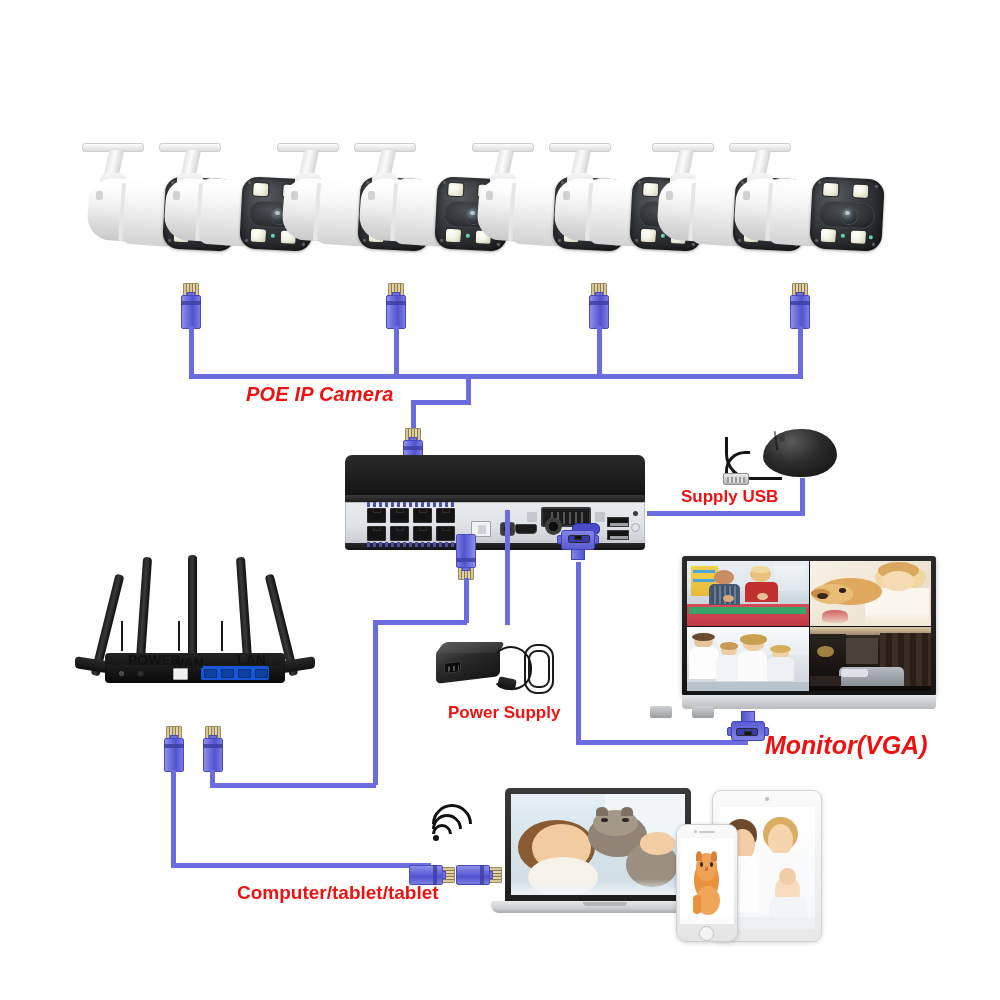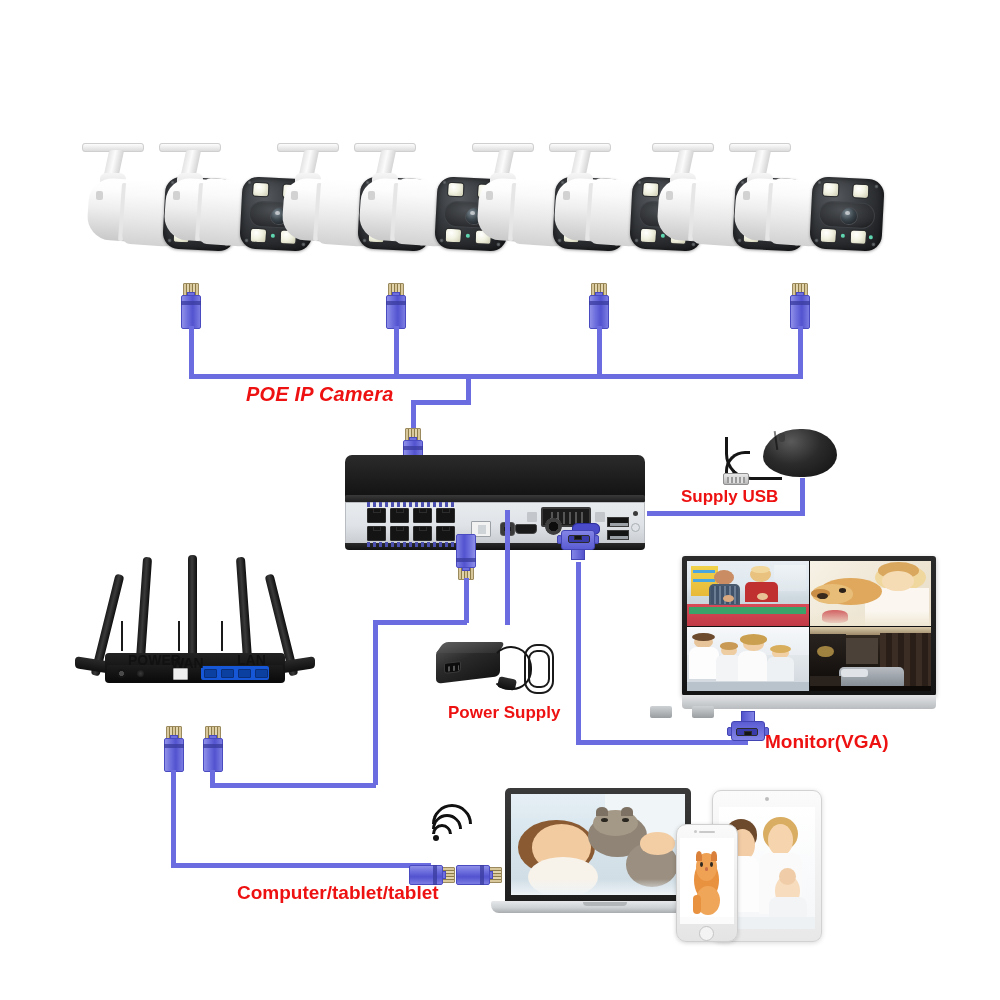--- a/index.html
+++ b/index.html
@@ -680,21 +680,21 @@
   <div class="cab v" style="left:576px;top:562px;height:182px;"></div>
   <div class="cab h" style="left:576px;top:740px;width:172px;"></div>
   <div class="vga flip" style="left:731px;top:707px;">
     <div class="scr l"></div>
       <div class="scr r"></div>
     <div class="shell">
         <div class="port"></div>
       </div>
     <div class="neck"></div>
   </div>
-  <div class="lab" style="left:765px;top:731px;font-size:19px;">Monitor(VGA)</div>
+  <div class="lab" style="left:765px;top:731px;font-size:25px;font-style:italic;">Monitor(VGA)</div>
 
   <div class="tv" style="left:682px;top:556px;">
     <div class="bezel"></div>
     <div class="screen">
 
       <div class="q q1">
         <div class="rect" style="left:0;bottom:0;width:100%;height:34%;background:linear-gradient(180deg,#d94a57,#c03a46);"></div>
         <div class="rect" style="left:2px;bottom:18%;width:96%;height:10%;background:#3aa36a;"></div>
         <div class="rect" style="left:4px;top:8%;width:22%;height:46%;background:linear-gradient(180deg,#f0d24a,#e8b93a);"></div>
         <div class="rect" style="left:6px;top:14%;width:18%;height:5%;background:#4aa6e0;"></div>

